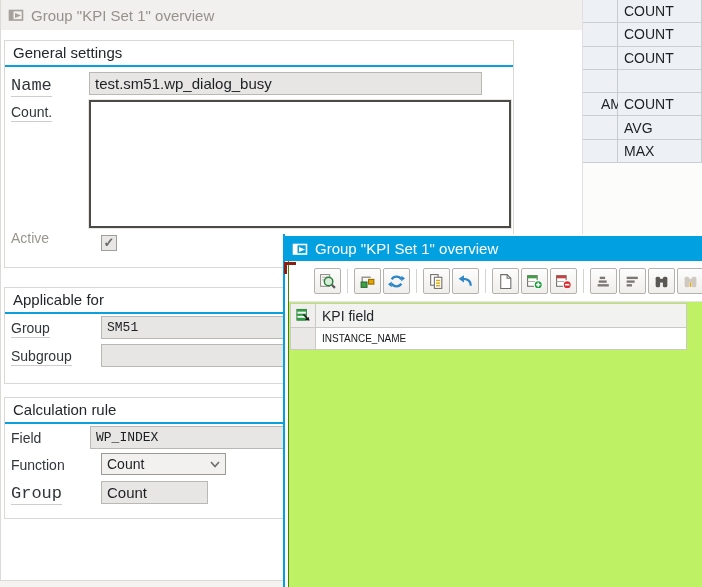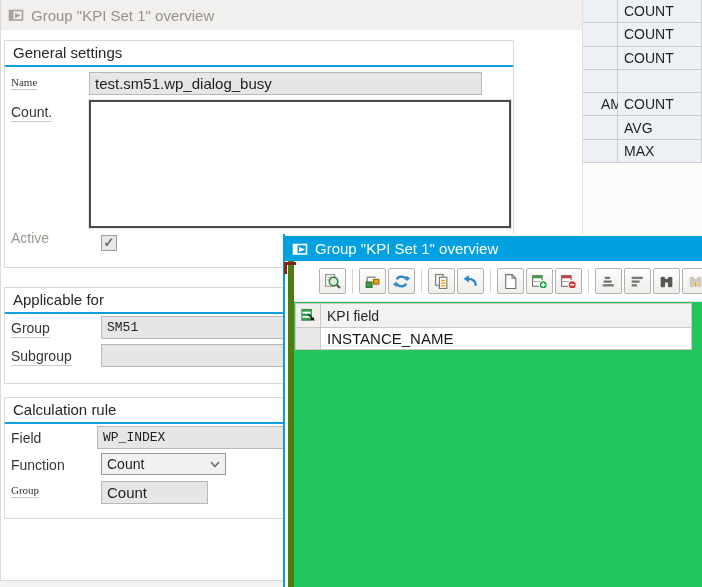--- a/index.html
+++ b/index.html
@@ -30,21 +30,21 @@
     background:#f1f0ee; color:#96918b; font-size:15px;
     display:flex; align-items:center; gap:7px; padding-left:7px;
   }
   .dlg-glyph { width:16px; height:16px; flex:0 0 auto; }
 
   .box { position:absolute; left:3px; width:510px; background:#fff; border:1px solid #d9d8d6; }
   .box-head { position:absolute; left:8px; top:3px; font-size:15px; color:#23272b; white-space:nowrap; }
   .box-rule { position:absolute; left:0; right:0; top:24px; height:2px; background:#0aa0dc; }
 
   .lbl { position:absolute; font-size:14px; color:#32363a; white-space:nowrap; }
-  .lbl.mono { font-family:Liberation Serif, serif; font-size:11px; }
+  .lbl.mono { font-family:Liberation Mono, monospace; font-size:17px; }
   .lbl.u { border-bottom:1px solid #cfcdca; padding-bottom:1px; }
   .lbl.dim { color:#9a968f; }
 
   .fld {
     position:absolute; height:23px; background:#e7e6e4; border:1px solid #bab8b5;
     font-family:"Liberation Sans",sans-serif; font-size:15px; color:#1d2023; padding:0 5px;
   }
   .fld.mono { font-family:"Liberation Mono","DejaVu Sans Mono",monospace; font-size:13px; }
 
   .descr-area {
@@ -68,21 +68,21 @@
 
   
   .dlg2 { position:absolute; left:283px; top:234px; width:419px; height:353px; background:#ffffff; }
   .dlg2-blue-edge { position:absolute; left:0; top:0; bottom:0; width:2px; background:#00a0e1; }
   .dlg2-title {
     position:absolute; left:0; top:2px; right:0; height:25px; background:#00a0e1;
     color:#ffffff; font-size:15px; display:flex; align-items:center; gap:7px; padding-left:9px;
   }
   .dlg2-content {
     position:absolute; left:5px; top:27px; right:0; bottom:0;
-    background:#22c55e; border-left:6px solid #4d7c0f;padding-left:20px;
+    background:#bef264; border-left:1px solid #4d7c0f;padding-left:20px;
   }
   .focus-corner {
     position:absolute; left:1px; top:28px; width:12px; height:12px;
     border-left:3px solid #8c1f14; border-top:3px solid #8c1f14; z-index:5;
   }
   .tb {
     position:absolute; left:0; top:0; right:0; height:41px; background:#ffffff;
     border-bottom:1px solid #e6e4e1; display:flex; align-items:center; padding-left:25px;
   }
   .tb-btn {
@@ -100,21 +100,21 @@
     width:26px; height:25px; background:#f0efed; border:1px solid #cbc9c6;
     display:flex; align-items:center; justify-content:center;
   }
   .kpi-head {
     width:372px; height:25px; background:#f2f2f0; border:1px solid #cbc9c6; margin-left:-1px;
     font-size:14px; color:#23272b; display:flex; align-items:center; padding-left:6px;
   }
   .kpi-sel { width:26px; height:23px; background:#e9e8e6; border:1px solid #cbc9c6; margin-top:-1px; }
   .kpi-cell {
     width:372px; height:23px; background:#ffffff; border:1px solid #cbc9c6;
-    margin-left:-1px; margin-top:-1px; font-size:15px; color:#15181a;
+    margin-left:-1px; margin-top:-1px; font-size:10px; color:#15181a;
     display:flex; align-items:center; padding-left:6px;
   }
 
   .below-dlg1 { position:absolute; left:0; top:581px; width:283px; height:6px; background:#f4f3f1; }
 </style>
 </head>
 <body>
 
 <div class="screen">
 
@@ -177,21 +177,21 @@
     <span class="lbl u" style="left:10px;top:320px;">Group</span>
     <input class="fld mono" style="left: 100px; top: 316px; width: 300px;" readonly="" value="SM51">
     <span class="lbl u" style="left:10px;top:348px;">Subgroup</span>
     <input class="fld" style="left: 100px; top: 344px; width: 300px;" readonly="" value="">
 
     <div class="box" style="top:397px;height:122px;">
       <div class="box-head">Calculation rule</div>
       <div class="box-rule"></div>
     </div>
     <span class="lbl" style="left:10px;top:430px;">Field</span>
-    <input class="fld mono" style="left: 96px; top: 426px; width: 300px;" readonly="" value="WP_INDEX">
+    <input class="fld mono" style="left: 89px; top: 426px; width: 300px;" readonly="" value="WP_INDEX">
     <span class="lbl" style="left:10px;top:457px;">Function</span>
     <div class="combo" style="left:100px;top:453px;width:125px;">
       <span>Count</span>
       <svg class="combo-chev" viewBox="0 0 12 12">
         <polyline points="2,4 6,8.5 10,4" fill="none" stroke="#6f6d6a" stroke-width="1.6"></polyline>
       </svg>
     </div>
     <span class="lbl mono u" style="left:10px;top:484px;">Group</span>
     <input class="fld" style="left: 100px; top: 481px; width: 107px;" readonly="" value="Count">
   </div>

